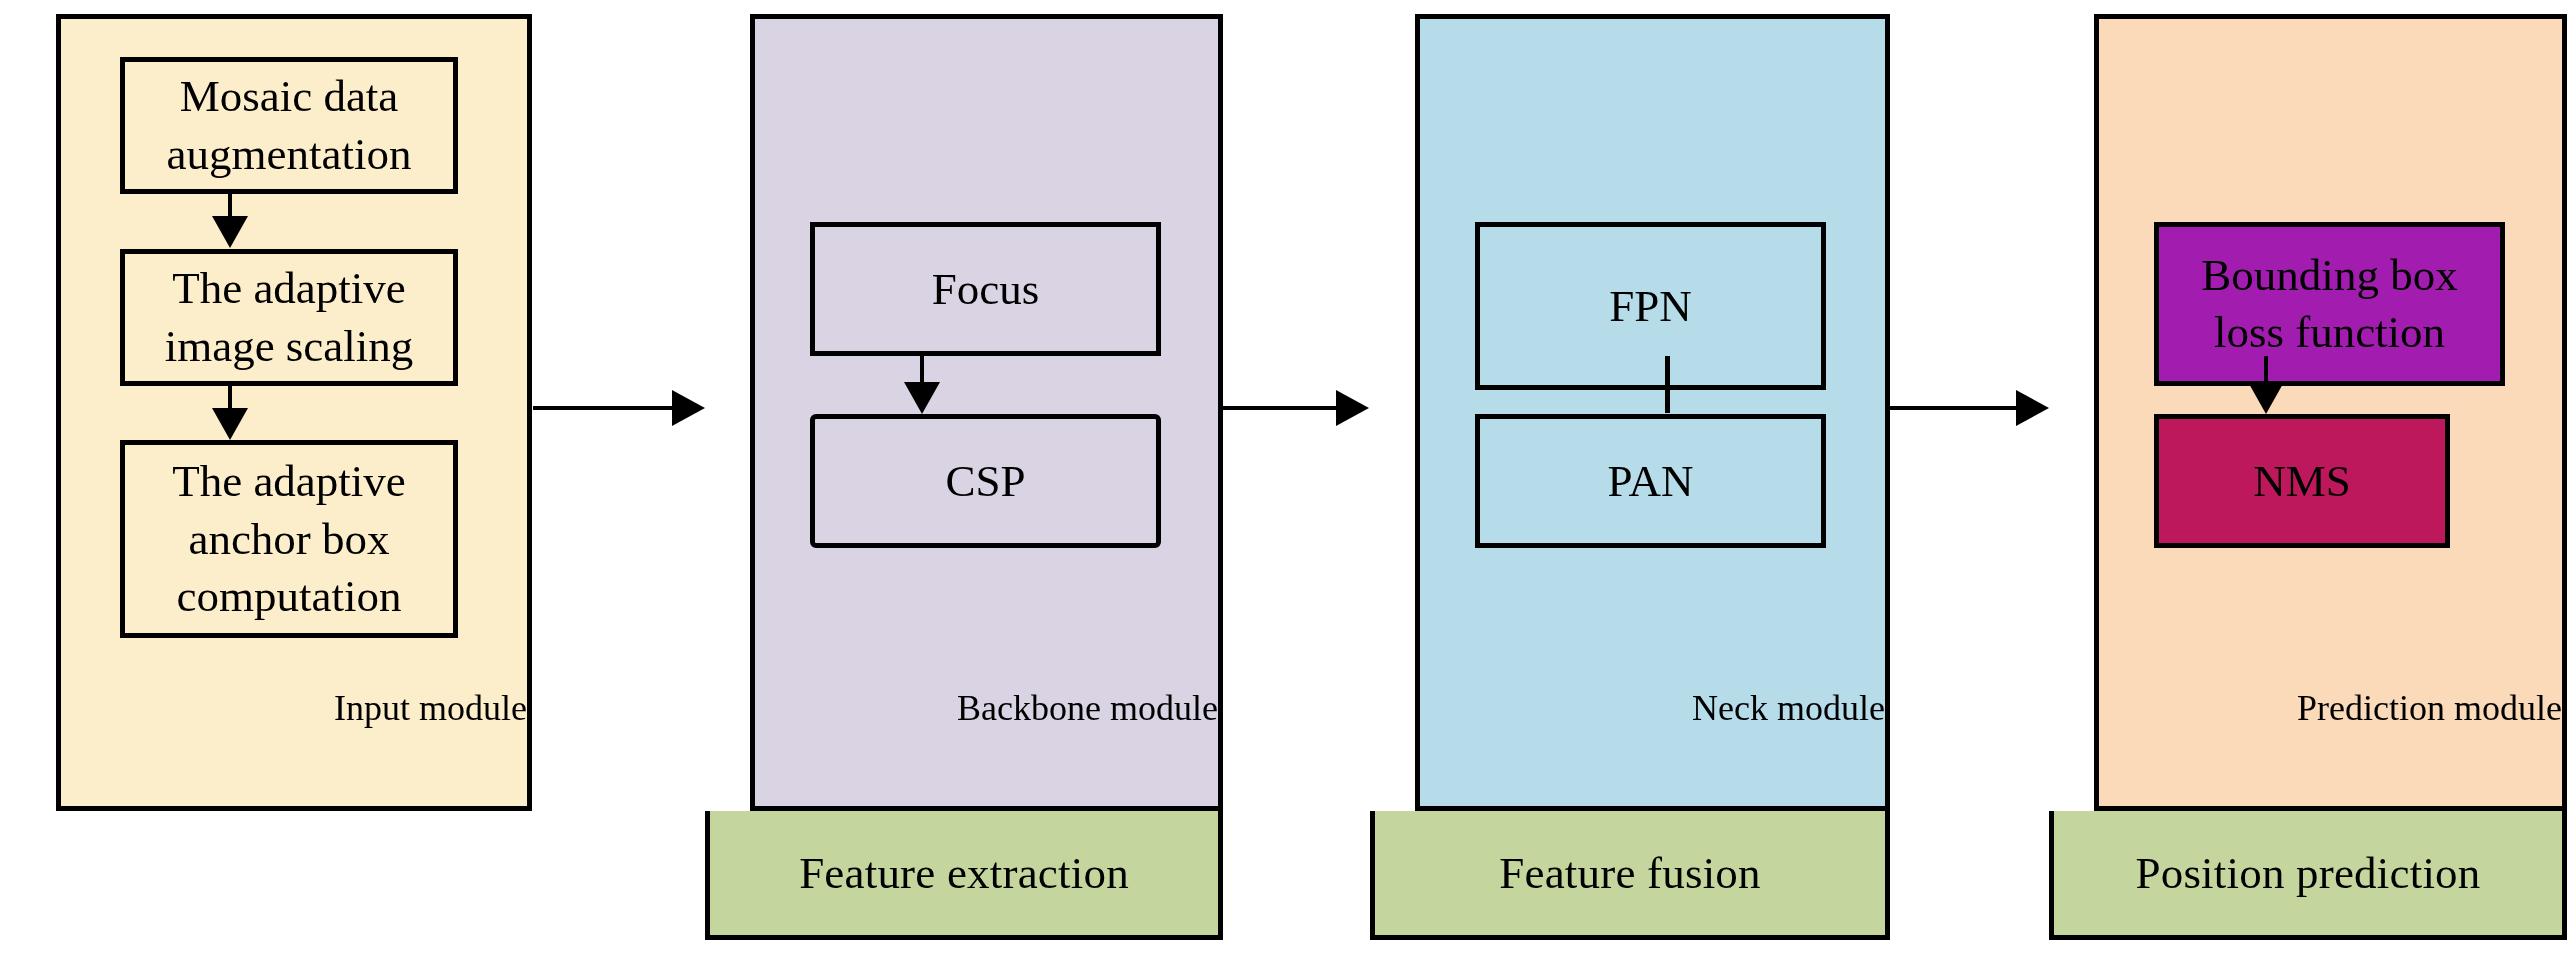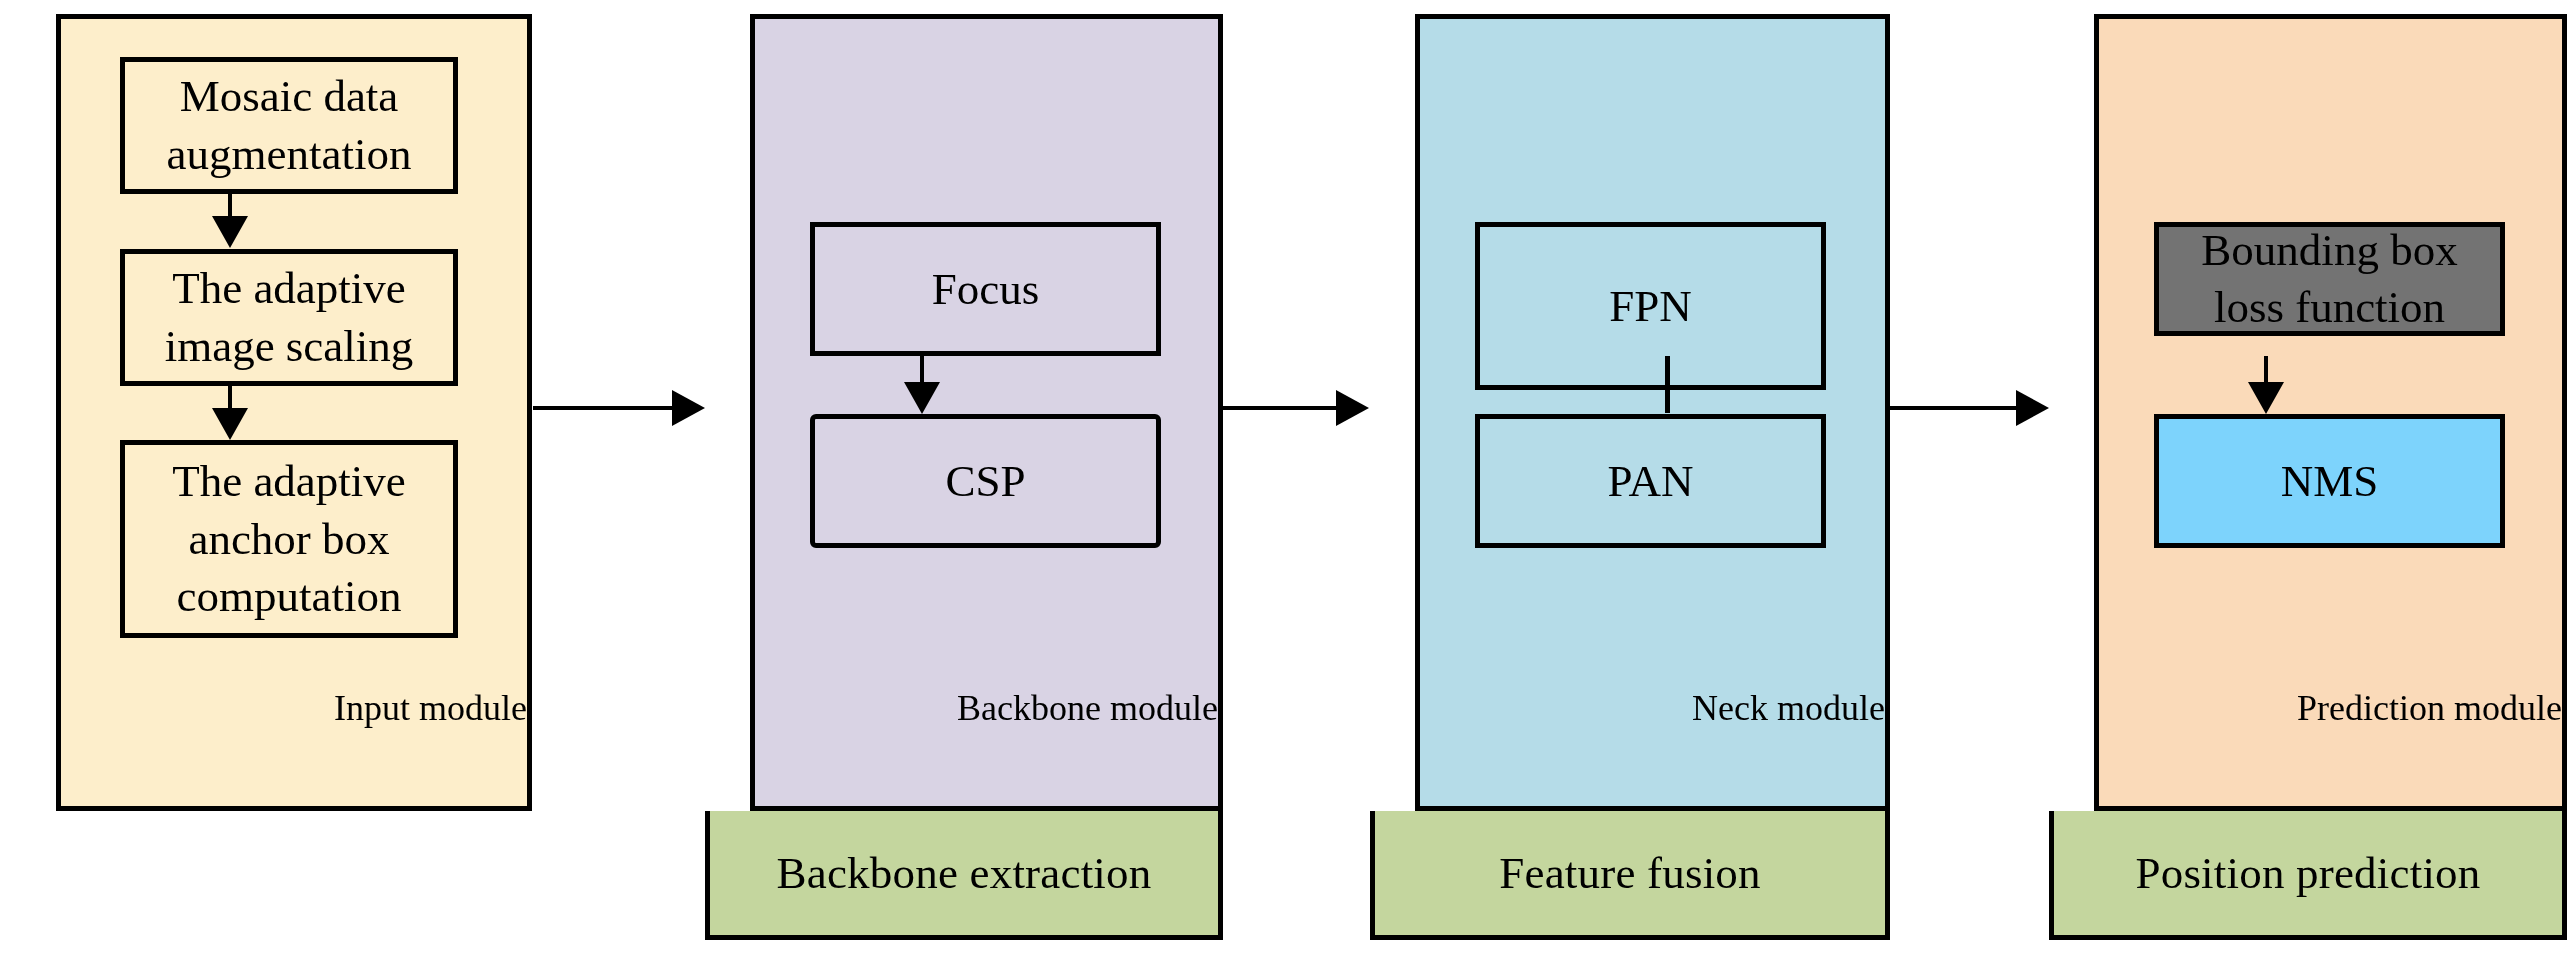--- a/index.html
+++ b/index.html
@@ -76,21 +76,21 @@
       <div class="varrow" style="left:167px;top:337px;height:57px;">
         <div class="shaft" style="height:30px;"></div>
         <div class="head" style="top:25.5px;"></div>
       </div>
       <div class="nodebox" style="left:55px;top:395px;width:351px;height:134px;background:#d9d3e4;border-radius:6px;">
         <span>CSP</span>
       </div>
       <div class="mod-label" style="top:671px;">Backbone module</div>
     </div>
     <div class="mod-foot" style="top:797px;height:129px;">
-      <span class="mod-foot-label">Backbone extraction</span>
+      <span class="mod-foot-label">Feature extraction</span>
     </div>
   </div>
 
   <div class="harrow" style="left:1223px;top:408px;width:147px;">
     <div class="shaft" style="width:118px;"></div>
     <div class="head" style="left:113px;"></div>
   </div>
 
   <div class="module" style="left:1370px;top:14.4px;width:520px;height:926px;">
     <div class="mod-body" style="height:797px;background:#b5dce8;">
@@ -108,28 +108,28 @@
     </div>
   </div>
 
   <div class="harrow" style="left:1890px;top:408px;width:159px;">
     <div class="shaft" style="width:131px;"></div>
     <div class="head" style="left:126px;"></div>
   </div>
 
   <div class="module" style="left:2049px;top:14.4px;width:518px;height:926px;">
     <div class="mod-body" style="height:797px;background:#fadab9;">
-      <div class="nodebox" style="left:55px;top:203px;width:351px;height:114px;background:#737373;">
+      <div class="nodebox" style="left:55px;top:203px;width:351px;height:164px;background:#a21caf;">
         <span>Bounding box loss function</span>
       </div>
       <div class="varrow" style="left:167px;top:337px;height:57px;">
         <div class="shaft" style="height:30px;"></div>
         <div class="head" style="top:25.5px;"></div>
       </div>
-      <div class="nodebox" style="left:55px;top:395px;width:351px;height:134px;background:#7dd3fc;">
+      <div class="nodebox" style="left:55px;top:395px;width:296px;height:134px;background:#be185d;">
         <span>NMS</span>
       </div>
       <div class="mod-label" style="top:671px;">Prediction module</div>
     </div>
     <div class="mod-foot" style="top:797px;height:129px;">
       <span class="mod-foot-label">Position prediction</span>
     </div>
   </div>
 
 </div>

